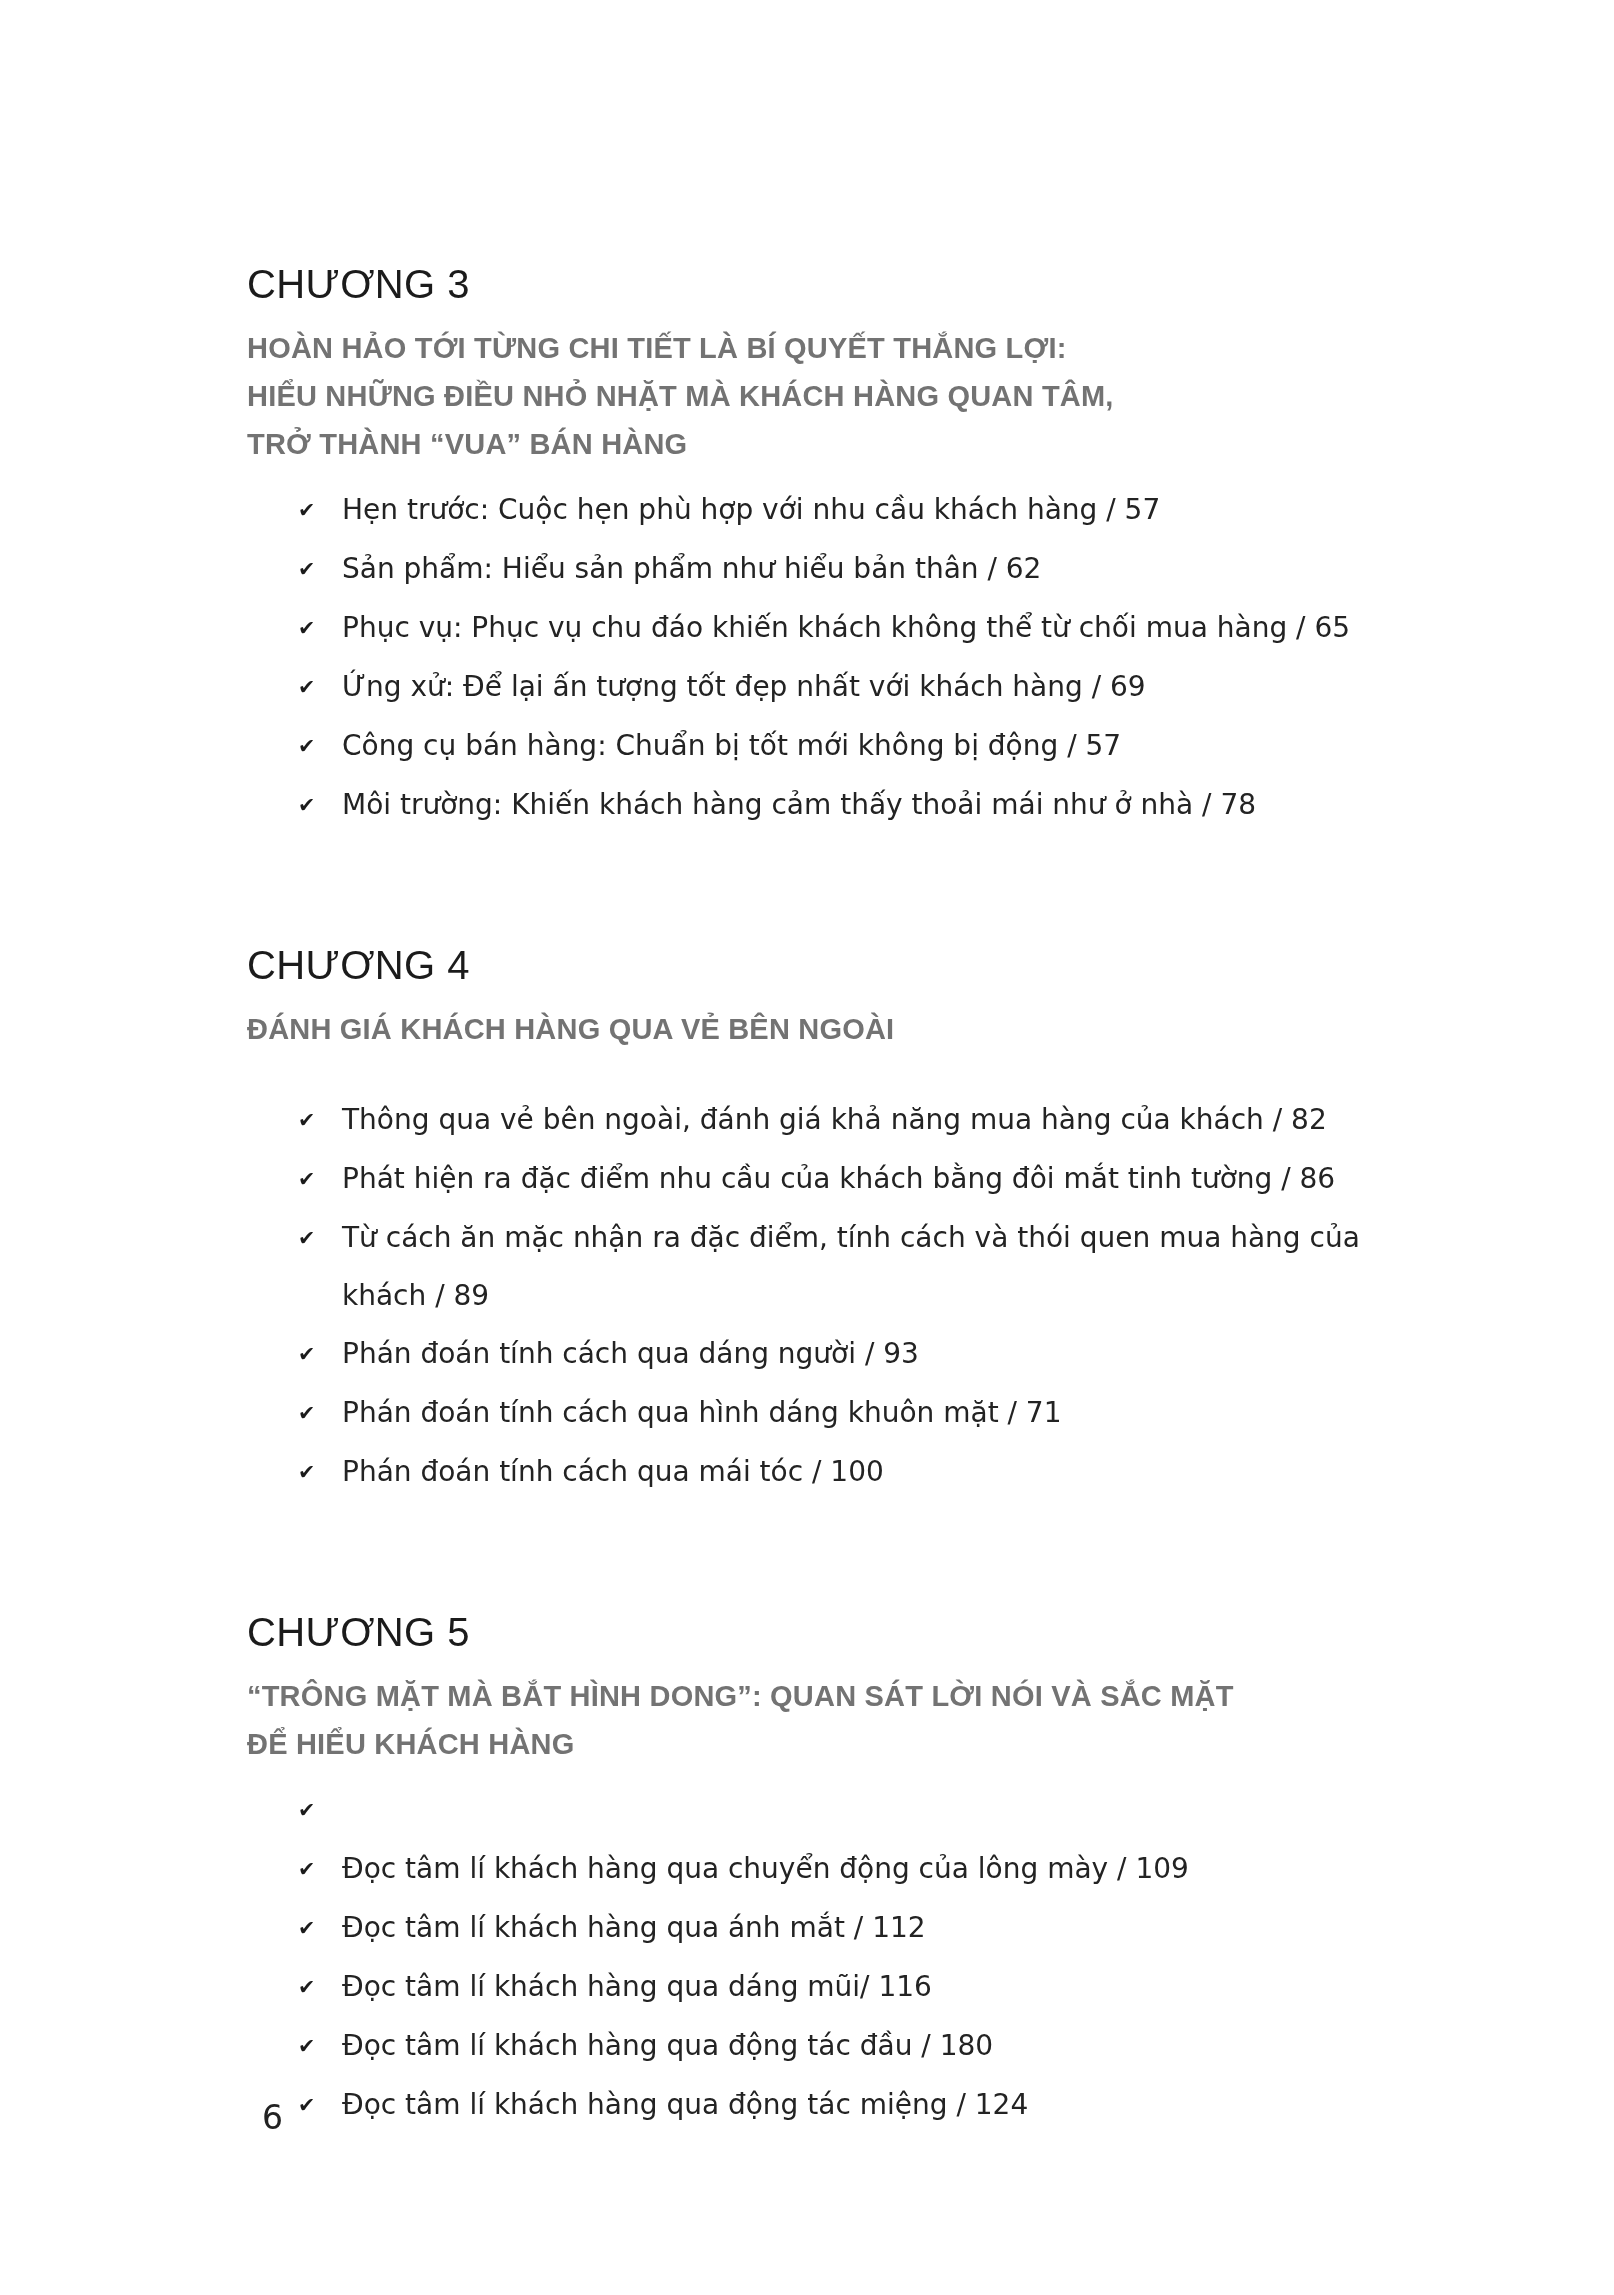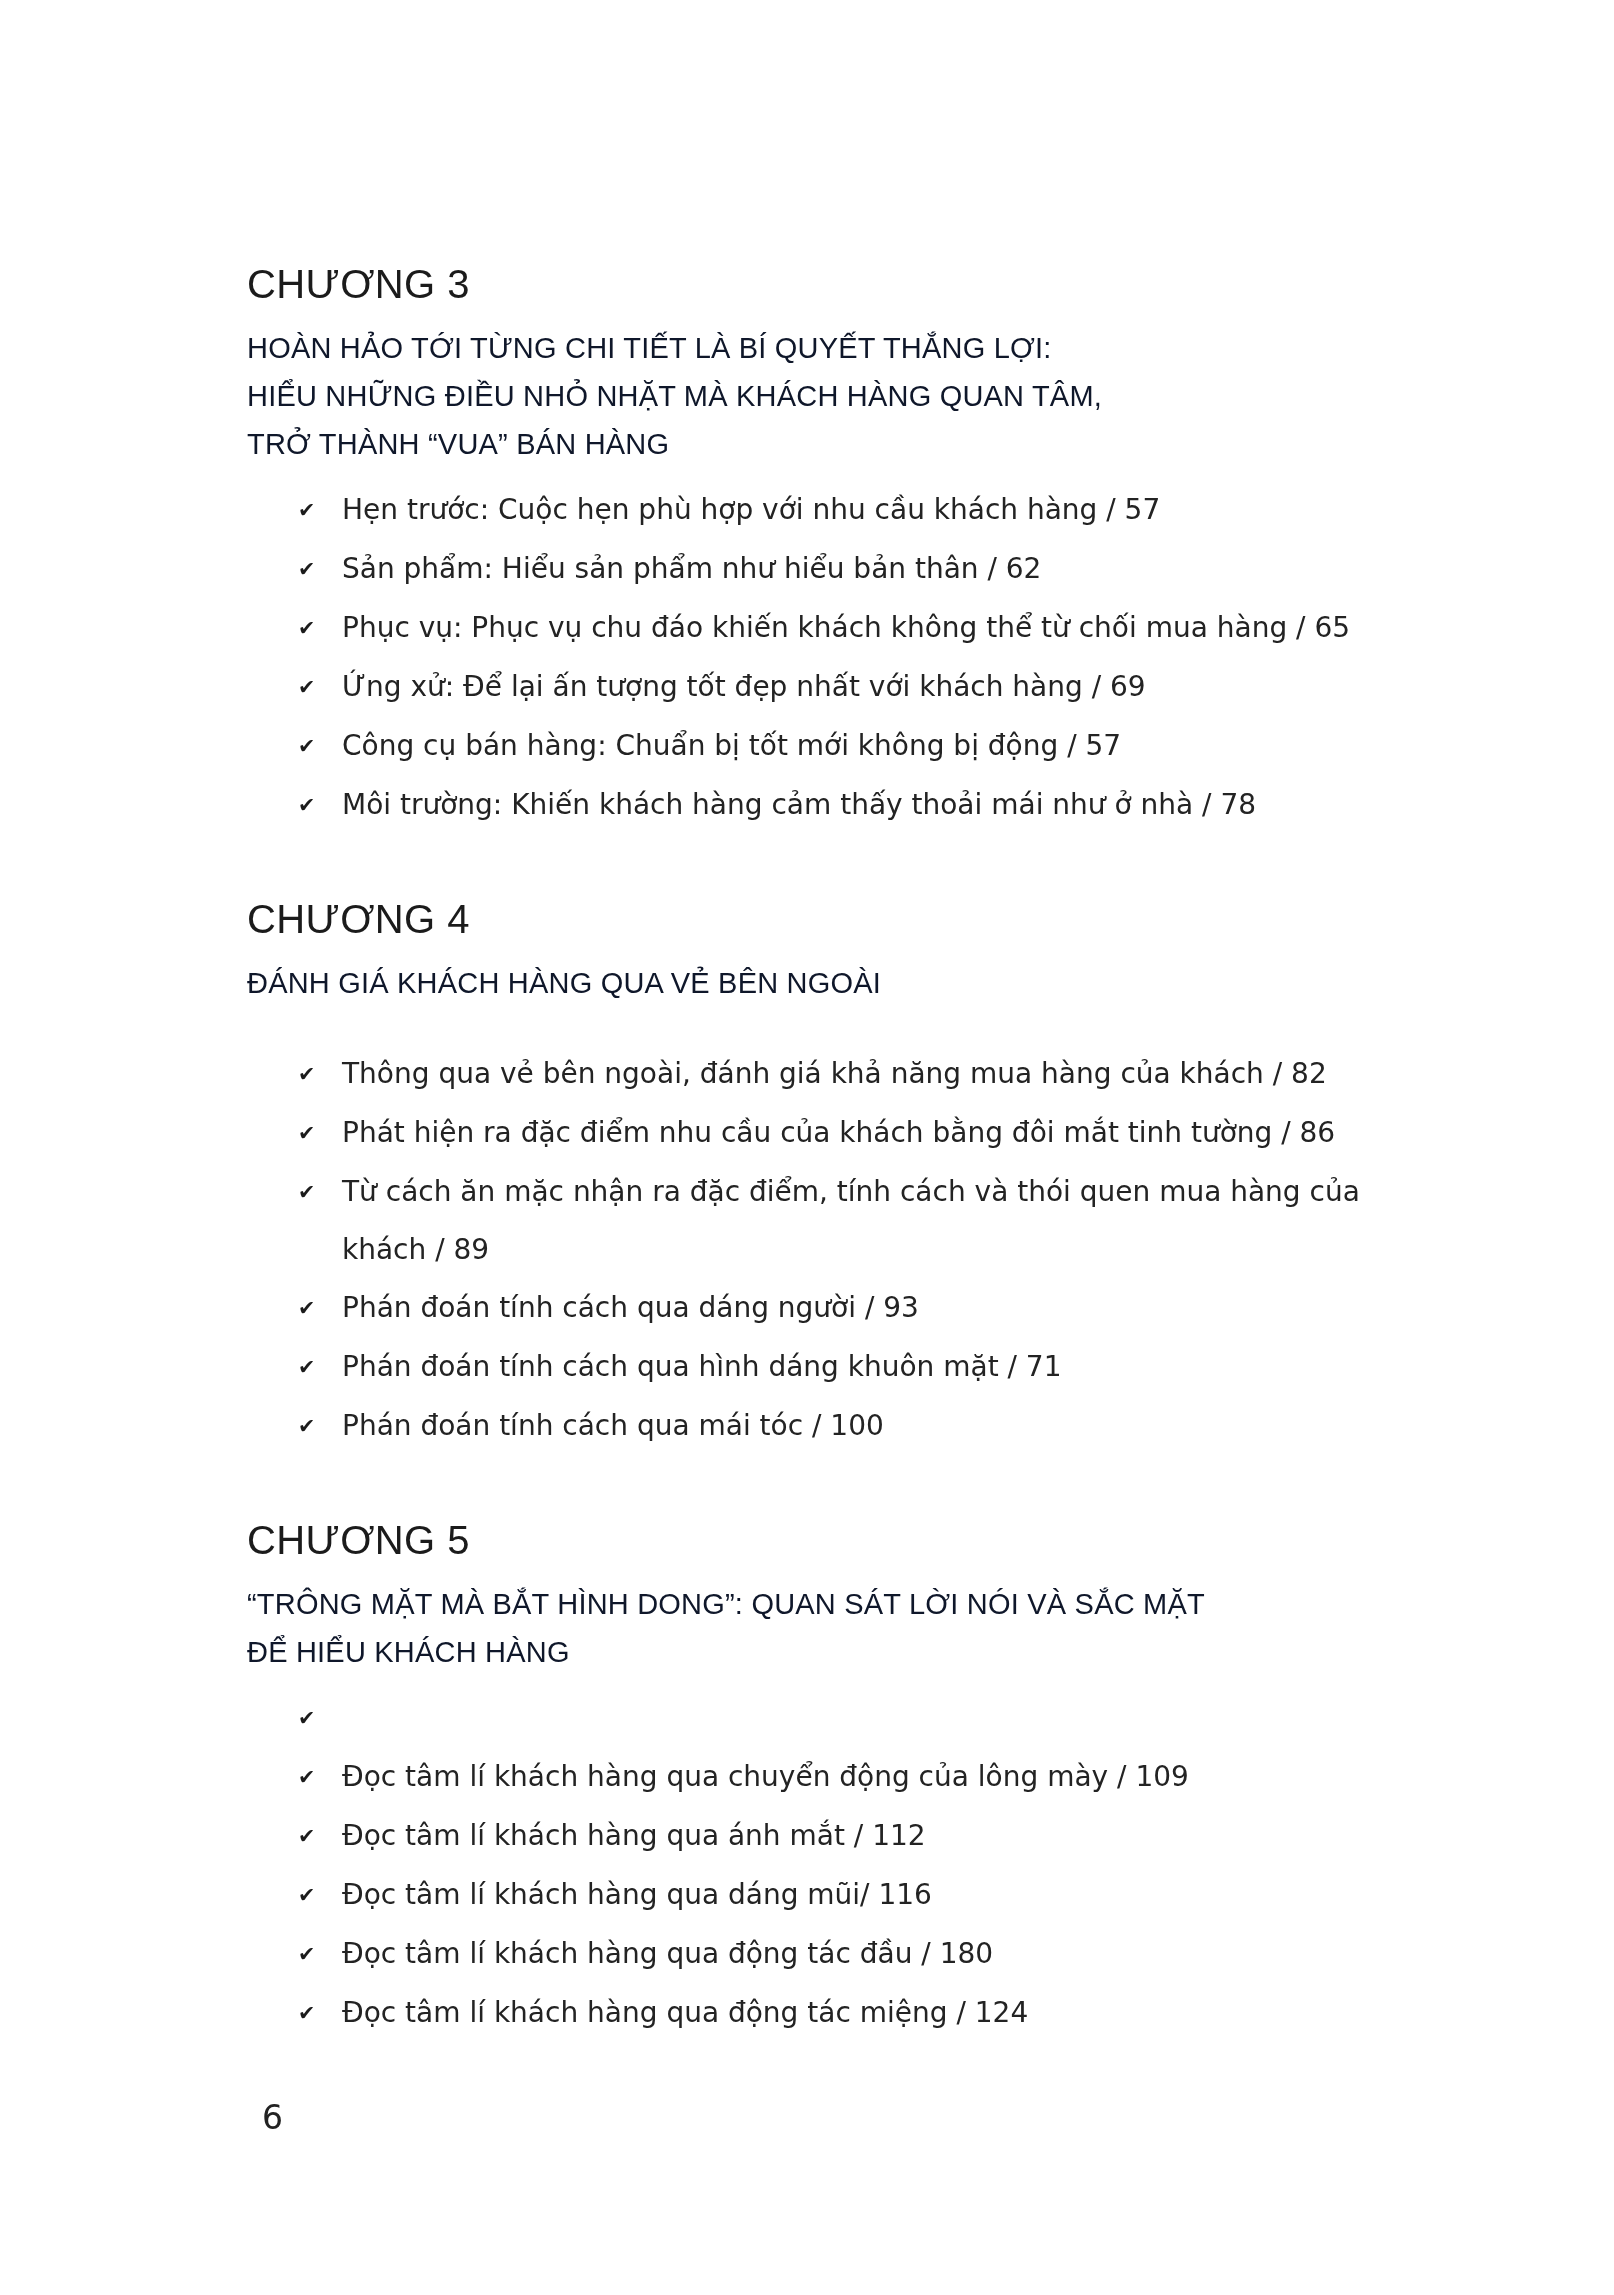--- a/index.html
+++ b/index.html
@@ -15,33 +15,33 @@
     width: 1615px; height: 2295px;
     background: #ffffff;
     overflow: hidden;
   }
   .content {
     position: absolute;
     left: 247px;
     top: 262px;
     width: 1177px;
   }
-  .chapter + .chapter { margin-top: 62px; }
+  .chapter + .chapter { margin-top: 108px; }
   .chapter-title {
     font-size: 40px;
     font-weight: 400;
     color: #1b1b1b;
     letter-spacing: 0.4px;
     line-height: 1.1;
   }
   .chapter-subtitle {
     margin-top: 18px;
     font-size: 29px;
-    font-weight: 400;
-    color: #0f172a;
+    font-weight: 700;
+    color: #737373;
     line-height: 48px;
     letter-spacing: 0.2px;
   }
   .chapter-subtitle .line { display: block; }
   .toc-list {
     list-style: none;
     margin-top: 13px;
     padding-left: 51px;
   }
   .toc-list.gap-lg { margin-top: 38px; }

